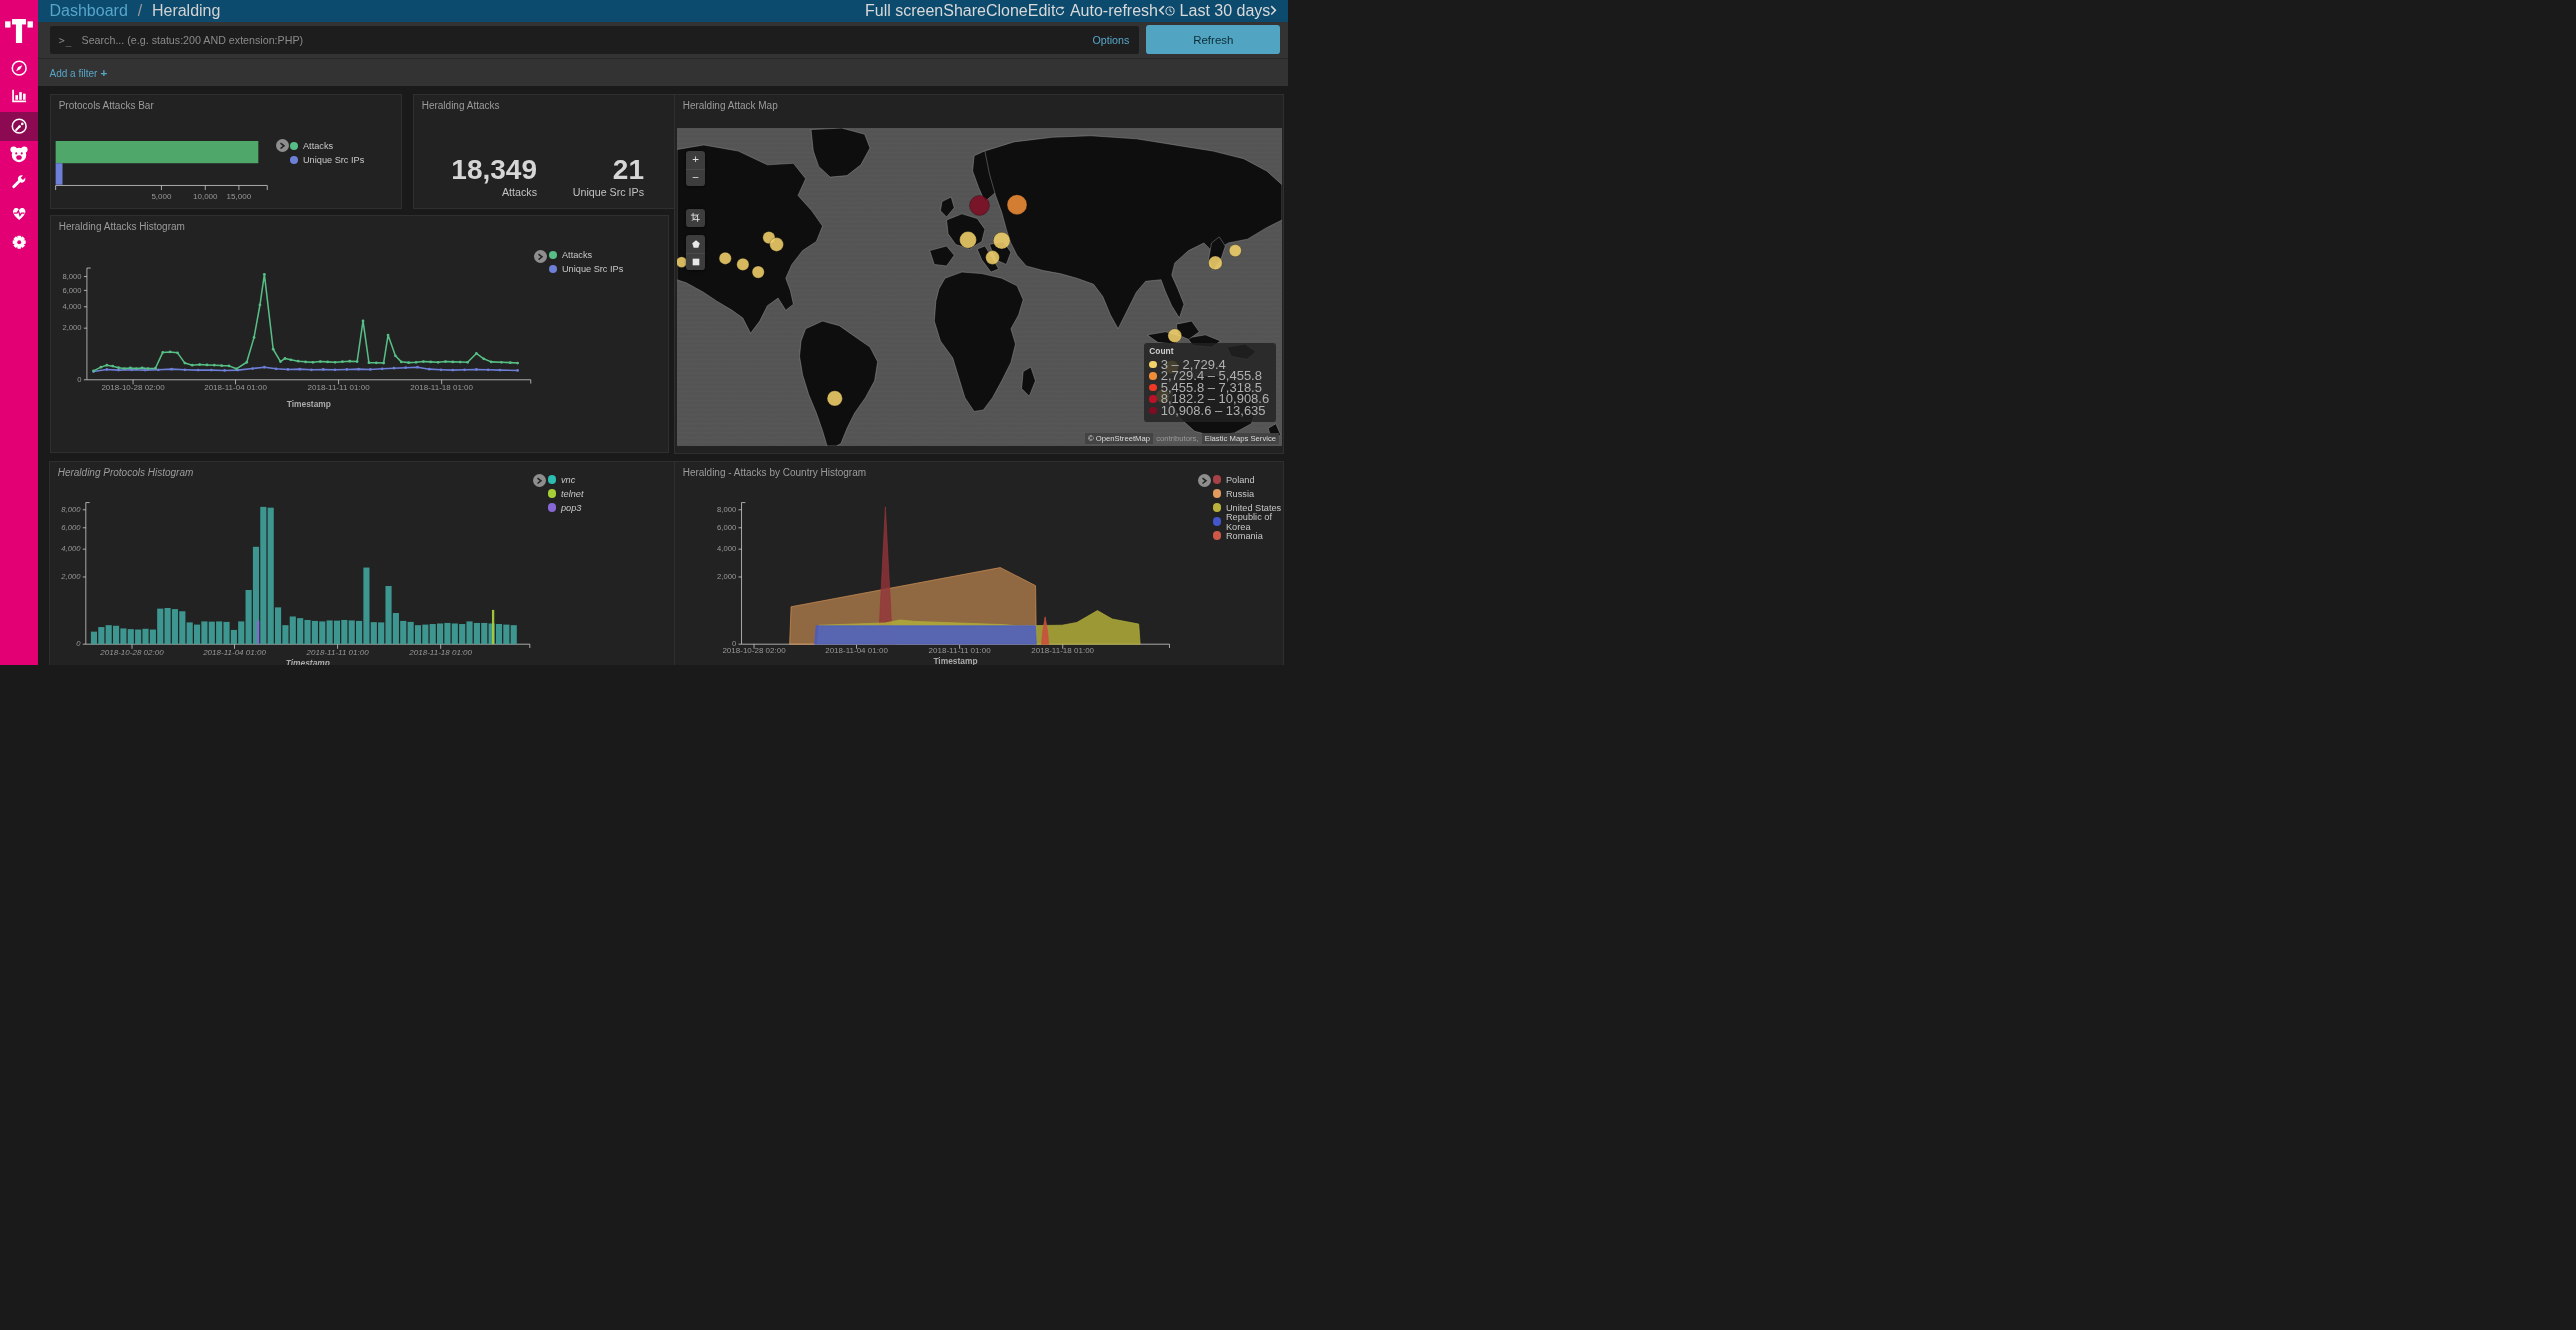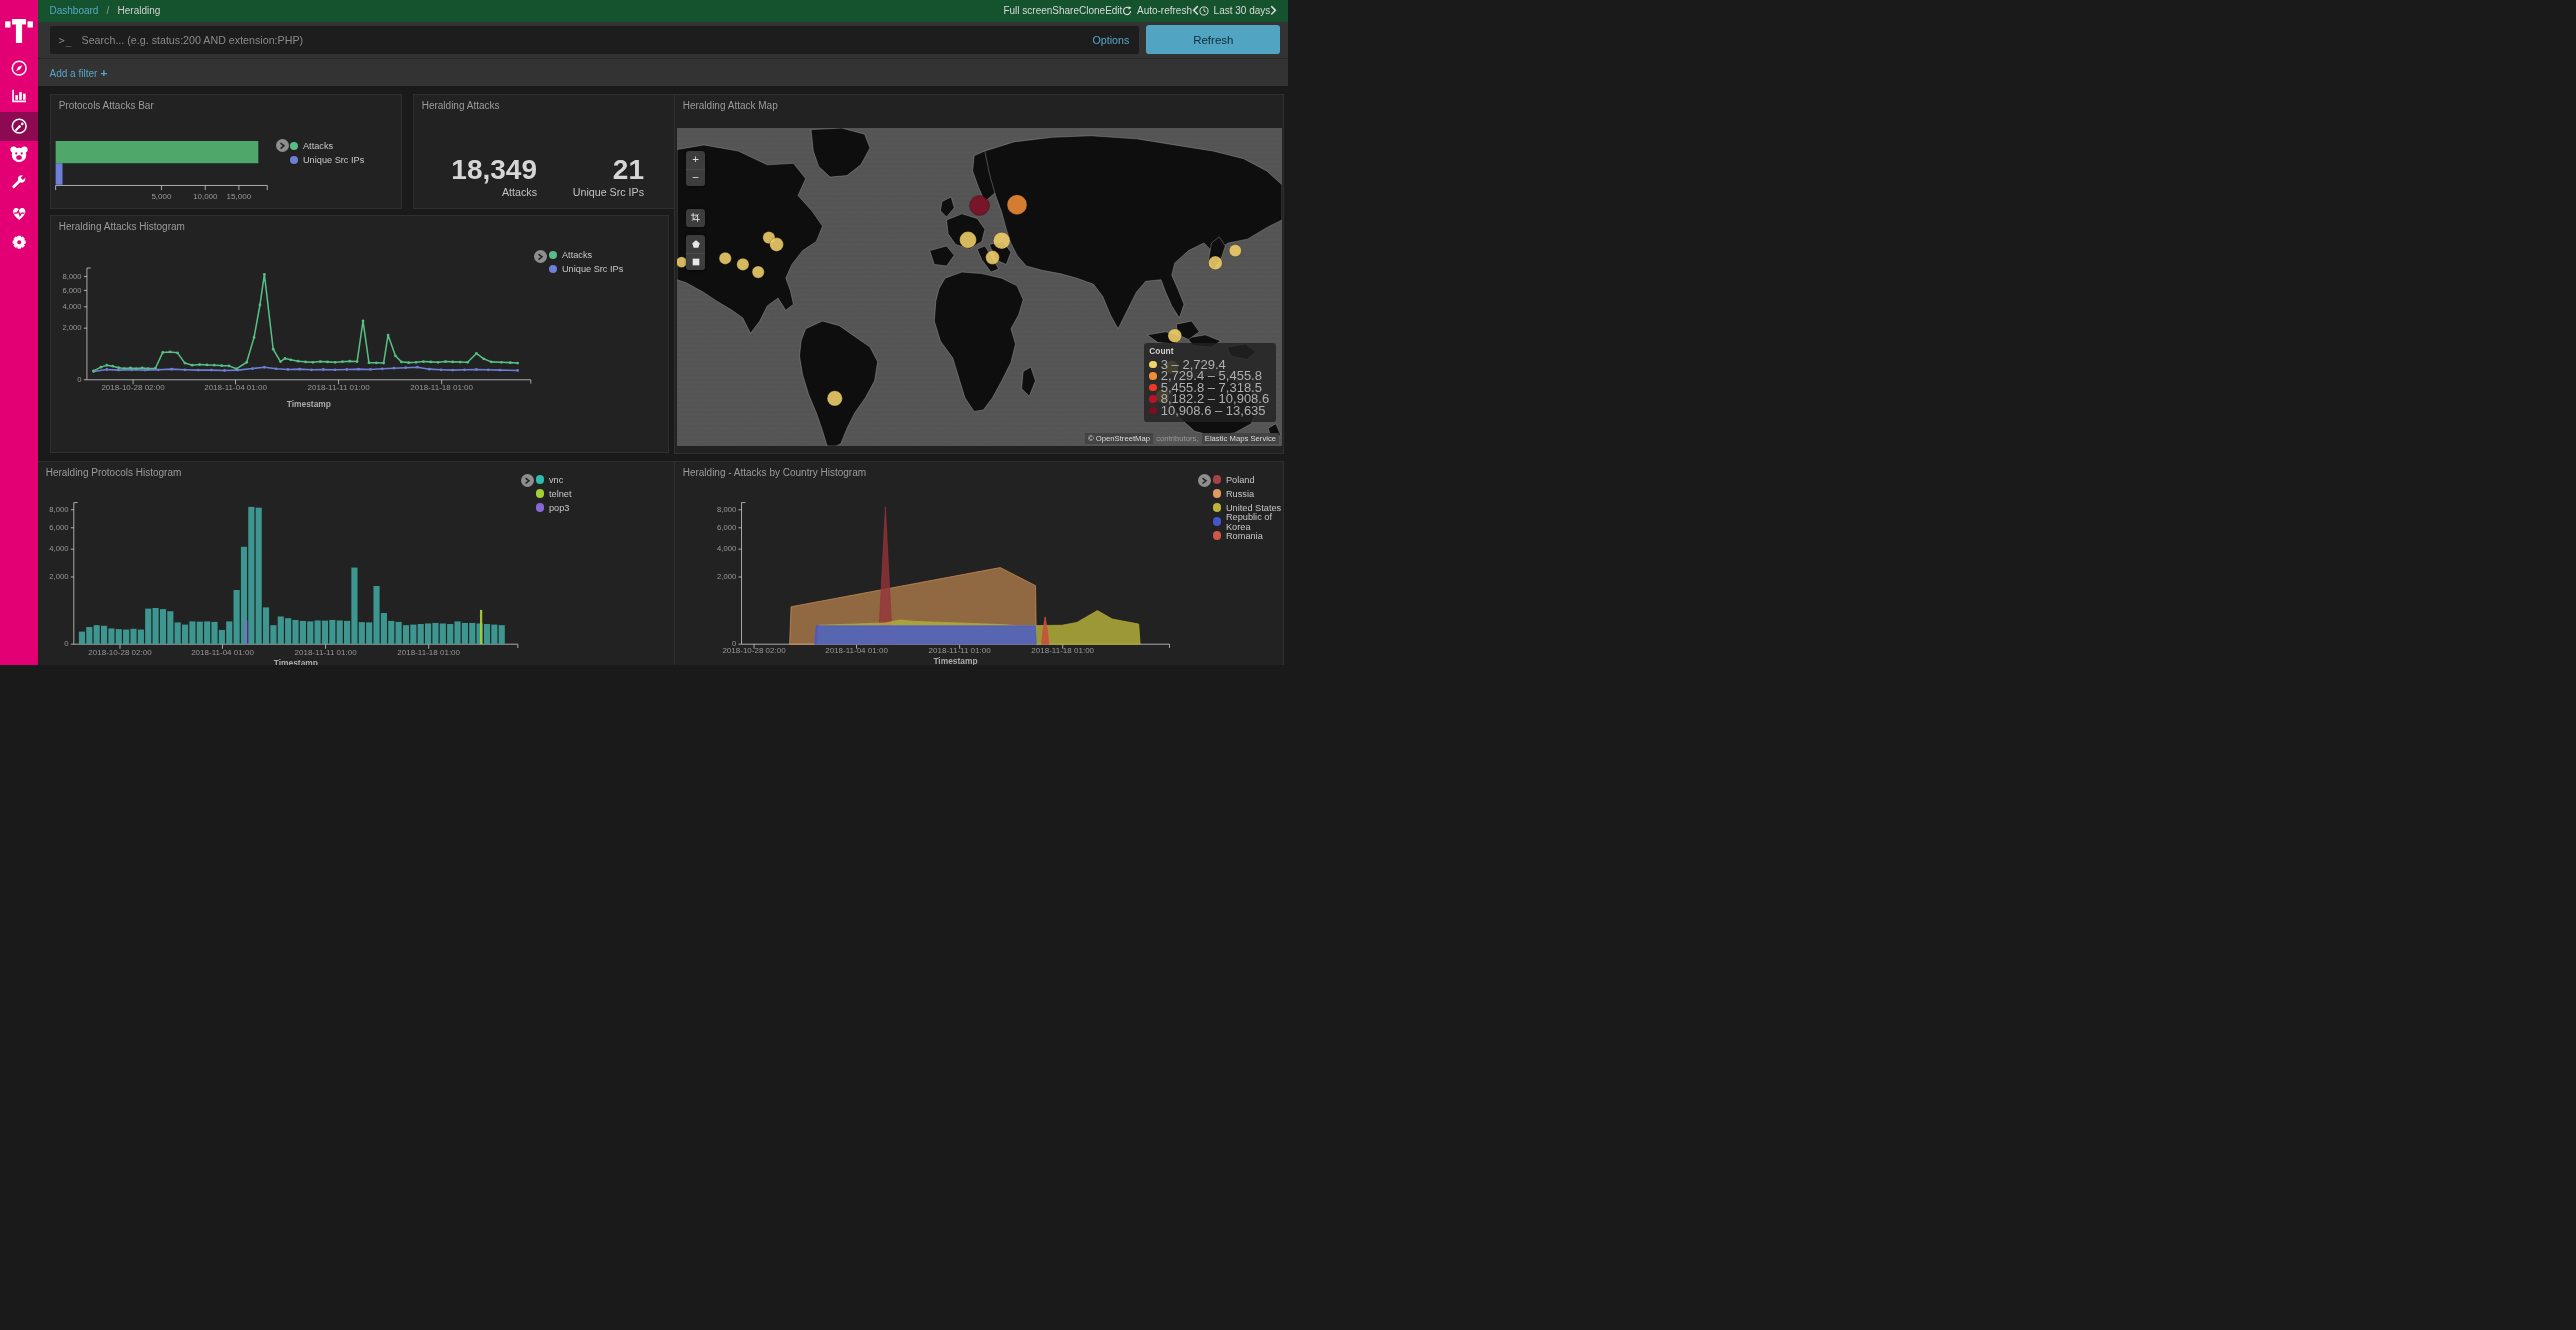--- a/index.html
+++ b/index.html
@@ -7,22 +7,22 @@
               font-family:"Liberation Sans","DejaVu Sans",sans-serif; }
   .app { position:relative; width:1288px; height:665px; }
 
   
   .sidebar { position:absolute; left:0; top:0; width:38px; height:665px; background:#e20074; z-index:30; }
   .logo { position:absolute; left:5.4px; top:9.2px; width:28px; height:34px; cursor:pointer; }
   .side-item { position:absolute; left:0; width:38px; height:29px; display:flex; align-items:center; justify-content:center; cursor:pointer; }
   .side-item.active { background:#8c0a52; }
 
   
-  .topbar { position:absolute; left:38px; top:0; width:1250px; height:21.5px; background:#14532d;
-            display:flex; align-items:center; font-size:10px; color:#d9d9d9; }
+  .topbar { position:absolute; left:38px; top:0; width:1250px; height:21.5px; background:#0c4a6e;
+            display:flex; align-items:center; font-size:16px; color:#d9d9d9; }
   .crumb { margin-left:11.5px; }
   .crumb .link { color:#57a6c9; cursor:pointer; }
   .crumb .sep { color:#9a9a9a; margin:0 5.4px; }
   .crumb .current { color:#d2d2d2; }
   .top-actions { margin-left:auto; display:flex; align-items:center; padding-right:10.7px; }
   .top-actions .act { cursor:pointer; display:flex; align-items:center; gap:4.6px; white-space:nowrap; }
   .toolbar { position:absolute; left:38px; top:21.5px; width:1250px; height:37px; background:#333333; }
   .searchbox { position:absolute; left:11.5px; top:4.6px; width:1089px; height:28px; background:#1d1d1d;
                border-radius:2.3px; display:flex; align-items:center; padding:0 9.2px; }
   .prompt { color:#8a8a8a; font-size:10px; letter-spacing:0.8px; margin-right:9.2px;
@@ -37,21 +37,21 @@
   .addfilter { margin-left:11.5px; color:#57a6c9; font-size:10px; cursor:pointer; }
   .addfilter b { font-size:11.5px; margin-left:3.1px; }
 
   
   .panel { position:absolute; background:#222222; border:0.8px solid #2f2f2f; }
   .ptitle { position:absolute; left:7.7px; top:5.4px; font-size:10px; color:#9b9b9b; white-space:nowrap; }
   #p1 { left:50px;  top:94px; width:352px; height:115px; }
   #p2 { left:413px; top:94px; width:298px; height:115px; }
   #p3 { left:674px; top:94px; width:610px; height:360px; }
   #p4 { left:50px;  top:215px; width:619px; height:238px; }
-  #p5 { left:37px;  top:461px; width:732px; height:222px; }
+  #p5 { left:49px;  top:461px; width:732px; height:222px;font-style:italic; }
   #p6 { left:674px; top:461px; width:610px; height:222px; }
   .chart-svg { position:absolute; left:0; top:0; }
 
   
   .legend { position:absolute; font-size:9.2px; color:#c8c8c8; }
   .legend .lrow { display:flex; align-items:center; height:14px; cursor:pointer; }
   .legend .dot { width:8.4px; height:8.4px; border-radius:50%; margin-right:4.6px; flex:0 0 8.4px; }
   .lgd-chevron { position:absolute; width:13px; height:13px; border-radius:50%; background:#8e8e8e;
                  display:flex; align-items:center; justify-content:center; cursor:pointer; }
 

